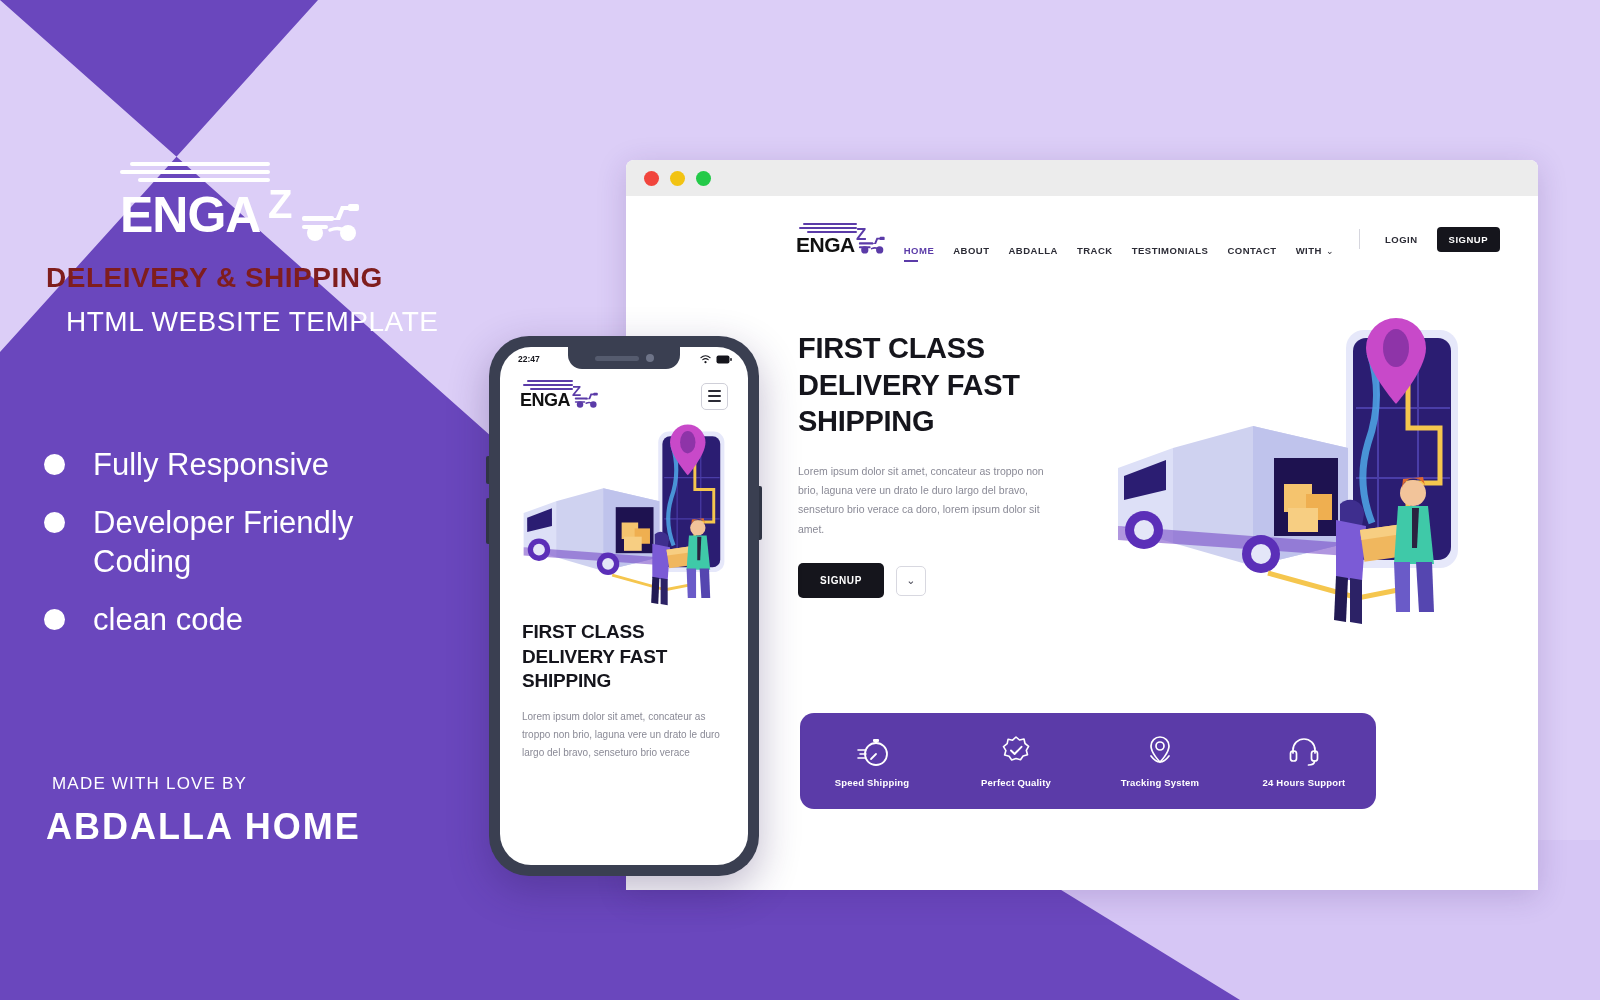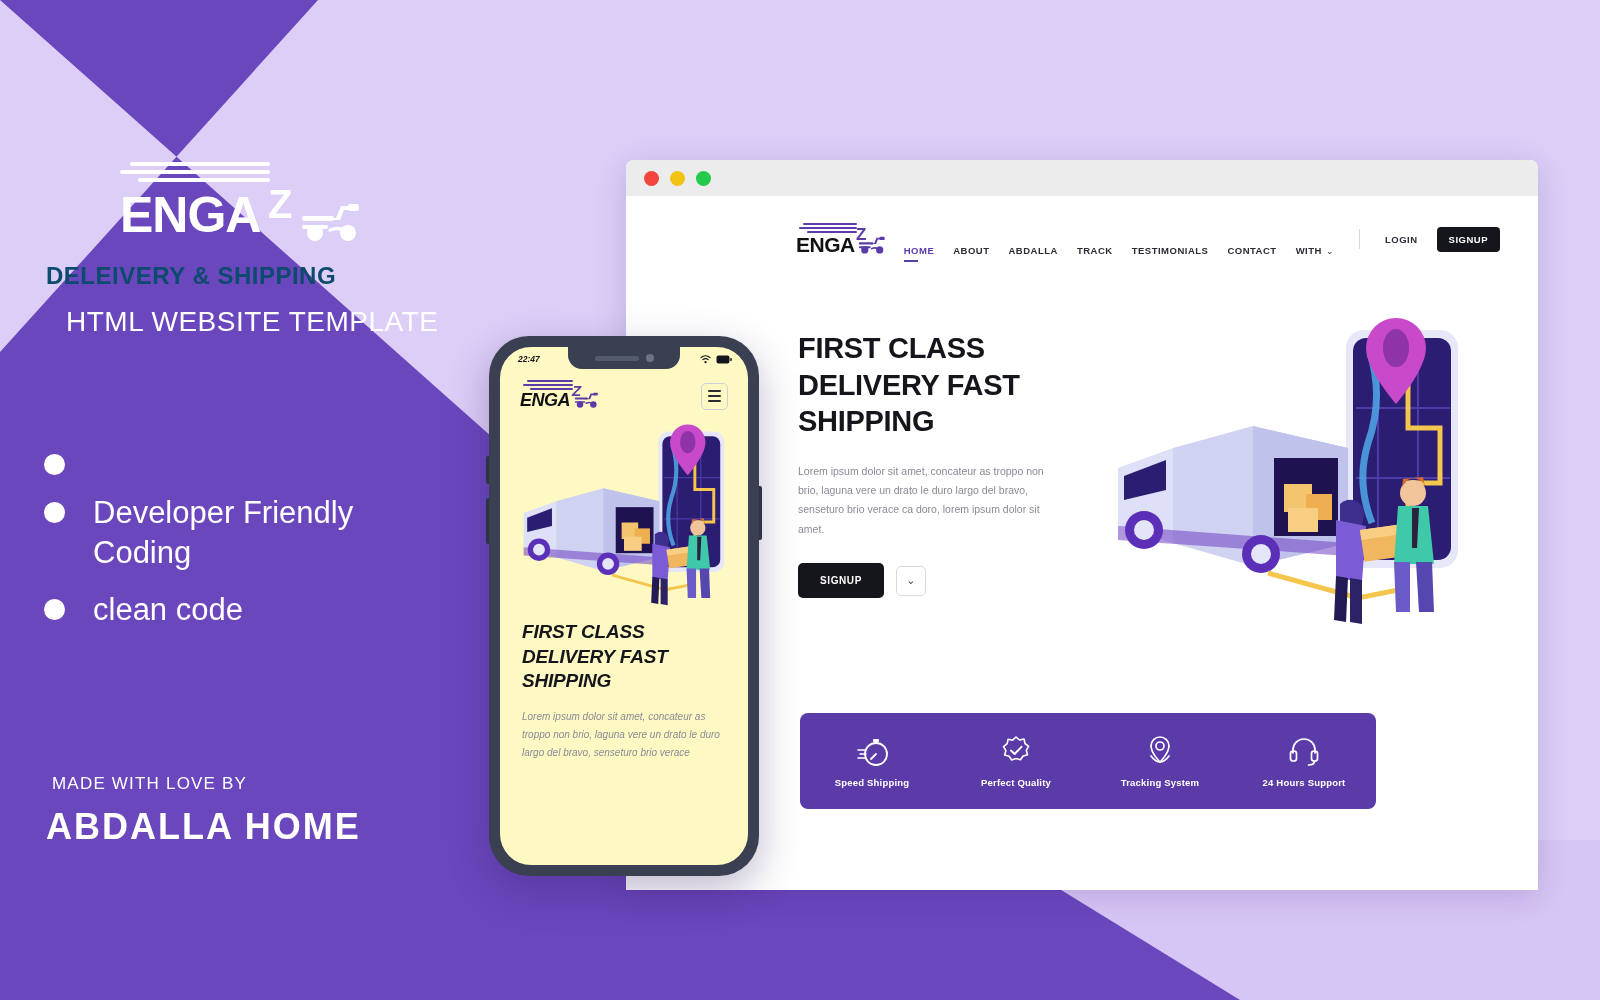--- a/index.html
+++ b/index.html
@@ -42,21 +42,21 @@
     position:absolute;left:0;top:28px;font-size:50px;font-weight:bold;
     color:#fff;letter-spacing:-1px;line-height:1;
   }
   .brand-z{
     position:absolute;left:148px;top:22px;font-size:40px;font-weight:bold;color:#fff;line-height:1;
   }
   .scooter-ico{position:absolute;left:180px;top:38px;}
 
   .tagline{
     position:absolute;left:46px;top:262px;width:520px;
-    font-size:24px;font-weight:bold;color:#0c4a6e;letter-spacing:.5px;
+    font-size:28px;font-weight:bold;color:#7f1d1d;letter-spacing:.5px;
   }
   .subtagline{
     position:absolute;left:66px;top:306px;width:520px;
     font-size:28px;font-weight:normal;color:#fff;letter-spacing:.5px;
   }
 
   .feature-list{position:absolute;left:44px;top:445px;width:520px;}
   .feature-row{display:flex;align-items:flex-start;margin-bottom:18px;}
   .bullet{
     width:21px;height:21px;border-radius:50%;background:#fff;
@@ -128,33 +128,33 @@
   }
   .btn-caret{
     width:30px;height:30px;border:1px solid #D8D8E0;border-radius:5px;background:#fff;
     display:flex;align-items:center;justify-content:center;color:#4A4A58;font-size:11px;
   }
   .hero-art{position:relative;flex:1 1 auto;}
 
   
   .feature-bar{
     position:absolute;left:174px;top:517px;width:576px;height:96px;background:#5B3BA8;
-    display:flex;align-items:center;border-radius:8px;
+    display:flex;align-items:center;border-radius:14px;
   }
   .feat{flex:1 1 0;display:flex;flex-direction:column;align-items:center;gap:9px;}
   .feat-label{font-size:9.5px;font-weight:bold;color:#fff;letter-spacing:.2px;}
 
   
   .phone{
     position:absolute;left:489px;top:336px;width:270px;height:540px;
     background:#3A3F51;border-radius:40px;padding:11px;
     box-shadow:0 14px 40px rgba(45,25,90,.30);
   }
   .phone-screen{
-    width:100%;height:100%;background:#fef9c3;border-radius:31px;overflow:hidden;position:relative;font-style:italic;
+    width:100%;height:100%;background:#ffffff;border-radius:31px;overflow:hidden;position:relative;
   }
   .phone-notch{
     position:absolute;left:50%;top:0;transform:translateX(-50%);
     width:112px;height:22px;background:#3A3F51;border-radius:0 0 14px 14px;
     display:flex;align-items:center;justify-content:center;gap:7px;
   }
   .notch-speaker{width:44px;height:5px;background:#555B6E;border-radius:3px;}
   .notch-cam{width:8px;height:8px;border-radius:50%;background:#6E7488;}
   .phone-status{
     display:flex;align-items:center;justify-content:space-between;
@@ -215,20 +215,21 @@
         <circle cx="48" cy="33" r="8" fill="#fff"></circle>
       </svg>
     </div>
 
     <div class="tagline">DELEIVERY &amp; SHIPPING</div>
     <div class="subtagline">HTML WEBSITE TEMPLATE</div>
 
     <div class="feature-list">
       <div class="feature-row">
         <div class="bullet"></div>
+        <div class="feature-text">Fully Responsive</div>
       </div>
       <div class="feature-row">
         <div class="bullet"></div>
         <div class="feature-text">Developer Friendly Coding</div>
       </div>
       <div class="feature-row">
         <div class="bullet"></div>
         <div class="feature-text">clean code</div>
       </div>
     </div>

